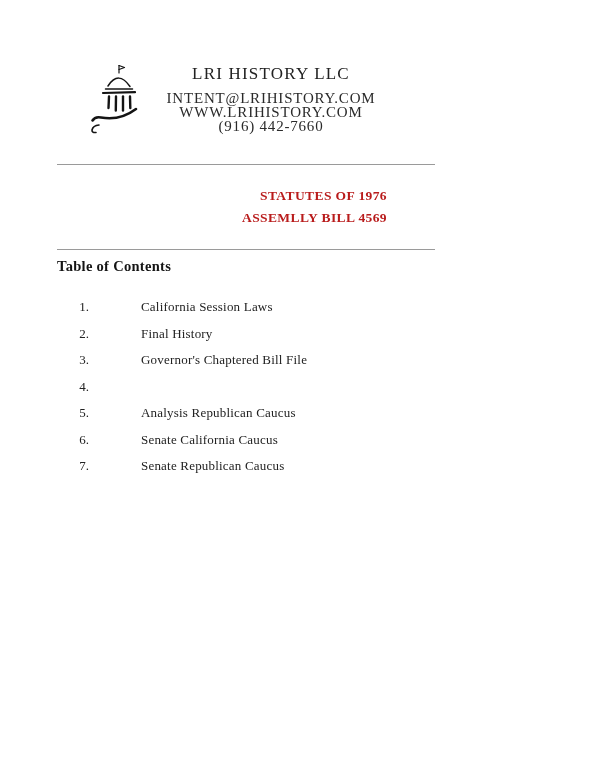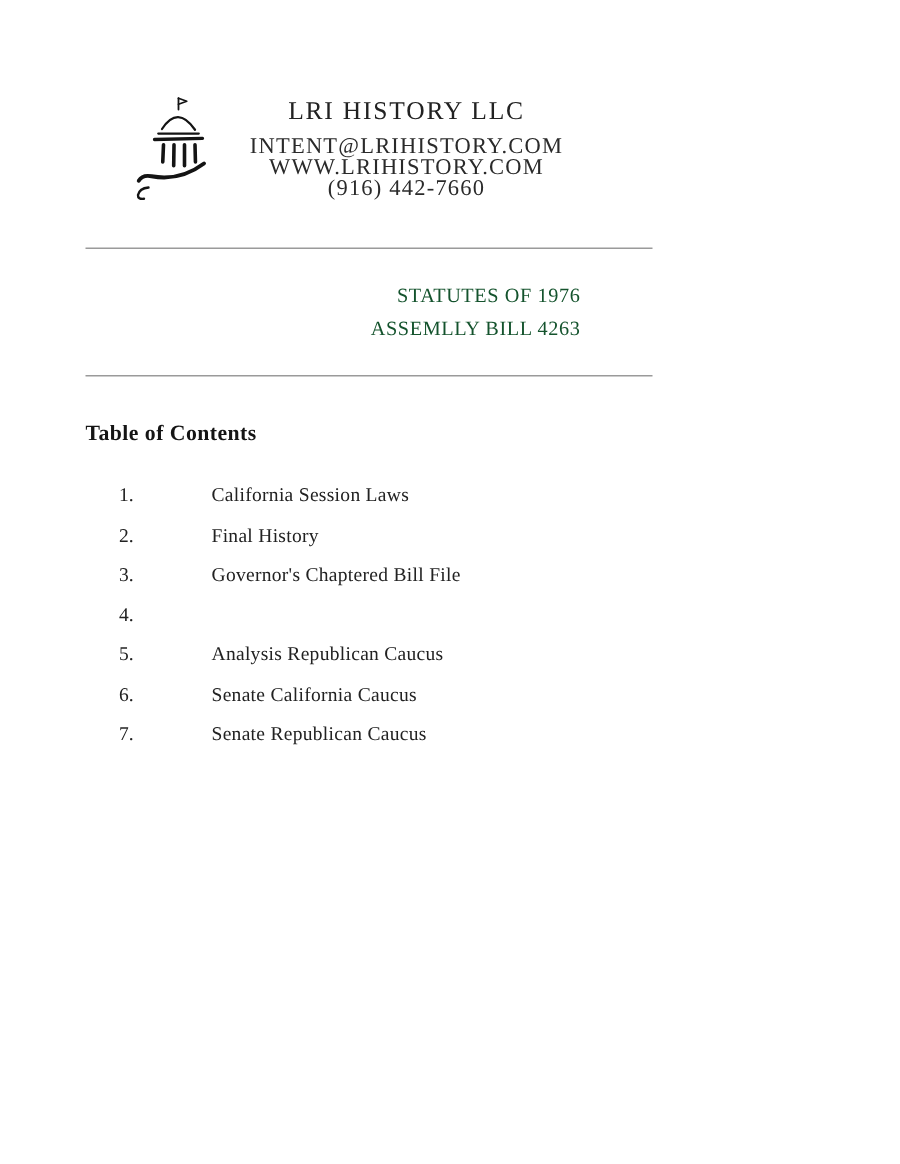--- a/index.html
+++ b/index.html
@@ -54,30 +54,30 @@
     border-top: 1px solid #9a9a9a;
     margin: 0;
   }
   .rule-top { margin-top: 24px; }
   .rule-mid { margin-top: 20px; }
   
   .case-block {
     text-align: right;
     padding-right: 48px;
     margin-top: 20px;
-    font-weight: normal;
+    font-weight: bold;
     font-size: 13.5px;
     letter-spacing: 0.4px;
     line-height: 22px;
-    color: #14532d;
+    color: #b91c1c;
   }
   .case-line { white-space: pre; }
   
   .toc-title {
-    margin-top: 30px;
+    margin-top: 8px;
     font-weight: bold;
     font-size: 14.5px;
     letter-spacing: 0.3px;
     color: #151515;
   }
   .toc-list {
     margin-top: 24px;
     padding-left: 14px;
   }
   .toc-item {
@@ -127,21 +127,21 @@
       <div class="contact-line">INTENT@LRIHISTORY.COM</div>
       <div class="contact-line">WWW.LRIHISTORY.COM</div>
       <div class="contact-line">(916) 442-7660</div>
     </div>
   </div>
 
   <hr class="rule rule-top">
 
   <div class="case-block">
     <div class="case-line">STATUTES OF 1976</div>
-    <div class="case-line">ASSEMLLY BILL 4263</div>
+    <div class="case-line">ASSEMLLY BILL 4569</div>
   </div>
 
   <hr class="rule rule-mid">
 
   <div class="toc-title">Table of Contents</div>
 
   <div class="toc-list">
     <div class="toc-item">
       <span class="toc-num">1.</span>
       <span class="toc-text">California Session Laws</span>

